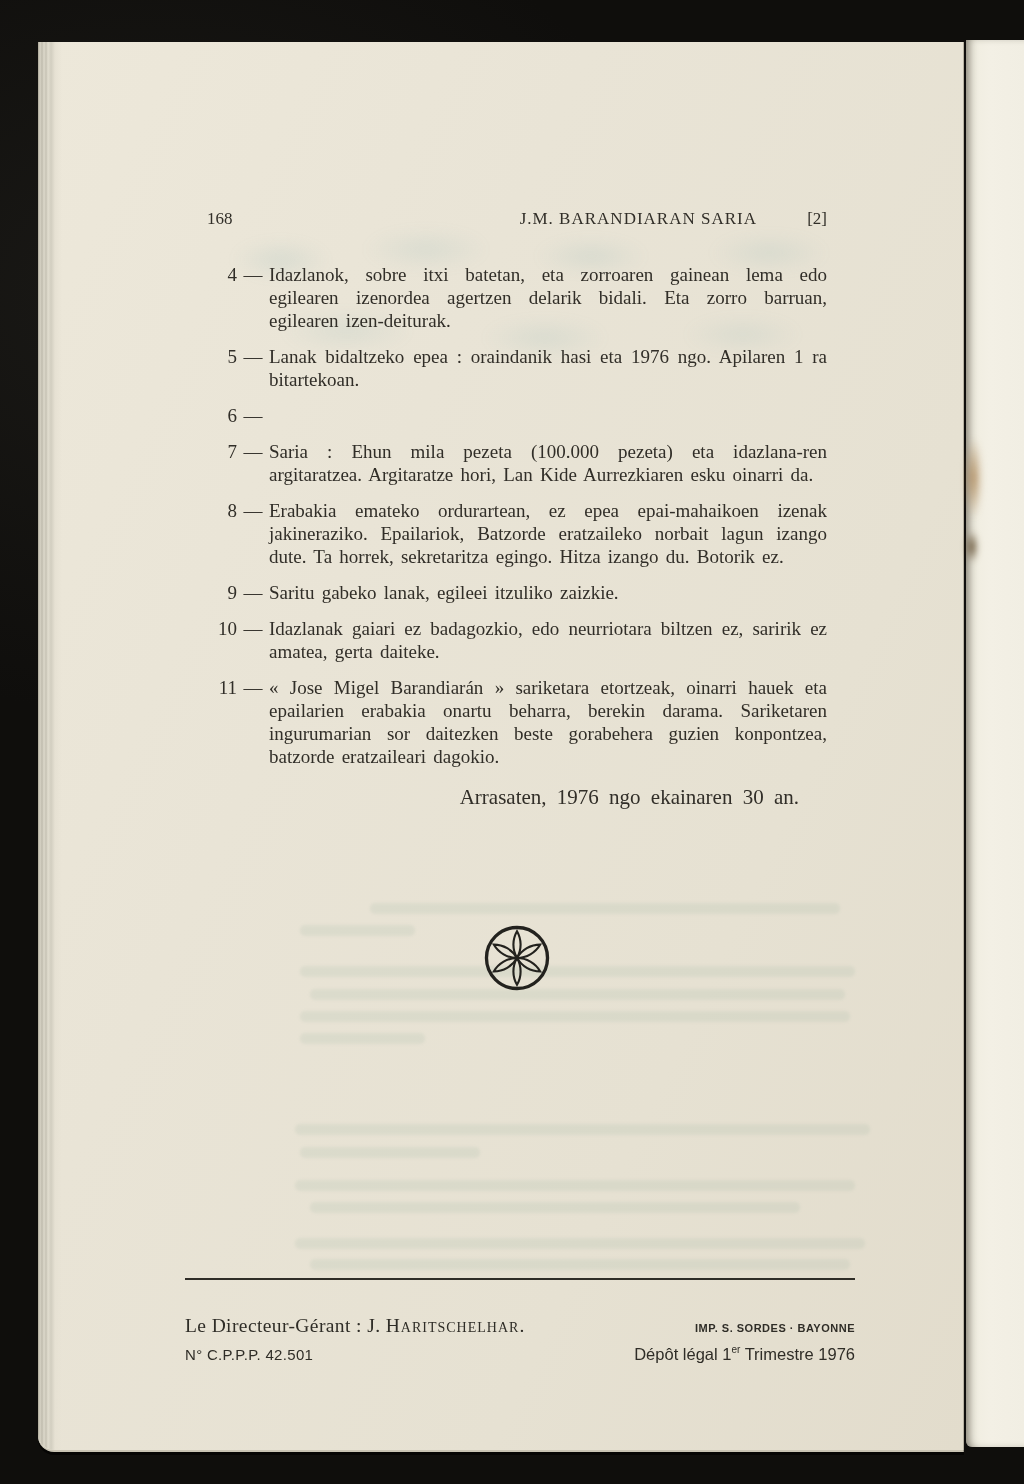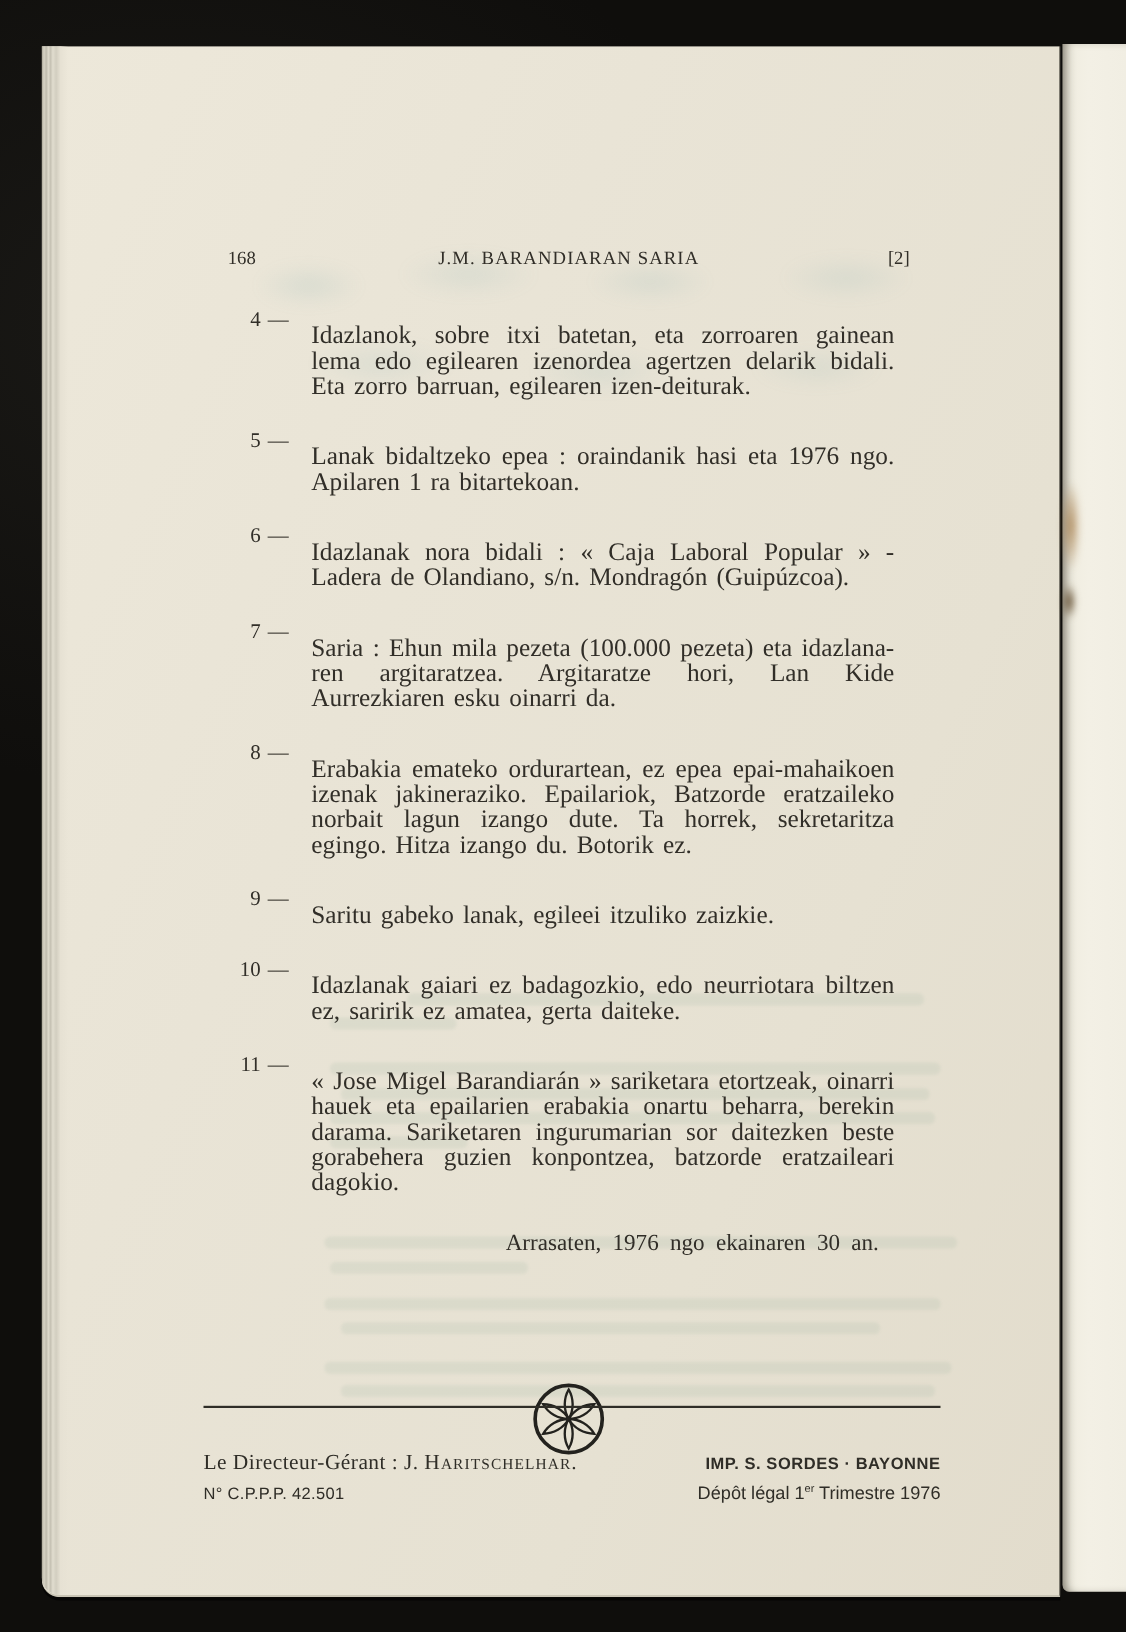--- a/index.html
+++ b/index.html
@@ -31,43 +31,43 @@
       radial-gradient(ellipse 95px 30px at 18% 70%, rgba(125,170,172,.28), transparent 70%),
       radial-gradient(ellipse 90px 28px at 48% 74%, rgba(125,170,172,.30), transparent 70%),
       radial-gradient(ellipse 85px 26px at 78% 72%, rgba(125,170,172,.27), transparent 70%);}
   .gl{position:absolute;height:11px;border-radius:5px;background:#8aa894;
       opacity:.13;filter:blur(1.5px);pointer-events:none;}
 
   
   .content{position:absolute;left:169px;top:166px;width:620px;color:#312e28;}
   .header{display:flex;align-items:baseline;font-size:17px;line-height:22px;}
   .header .pnum{width:70px;}
-  .header .title{flex:1;text-align:center;letter-spacing:1px;margin-top:16px;}
+  .header .title{flex:1;text-align:right;letter-spacing:1px;}
   .header .sec{width:70px;text-align:right;}
 
   .list{margin-top:33px;}
   .row{display:flex;align-items:flex-start;margin:0 0 13px 0;}
   .num{width:30px;text-align:right;font-size:19px;line-height:23px;flex:none;}
   .dash{width:32px;text-align:center;font-size:19px;line-height:23px;flex:none;}
-  .txt{flex:1;margin:14px;font-size:23px;line-height:23px;text-align:justify;
+  .txt{flex:1;margin:0;font-size:19px;line-height:23px;text-align:justify;
        text-align-last:left;word-spacing:2.5px;}
 
   .dateline{margin-top:18px;font-size:21px;line-height:23px;text-align:right;
        padding-right:28px;word-spacing:5px;}
 
   .ornament-wrap{margin-top:112px;text-align:center;}
   .ornament-wrap svg{display:inline-block;}
 
   
   .footer{position:absolute;left:147px;top:1236px;width:670px;color:#2f2d27;}
   .rule{border-top:2px solid #2f2d27;margin-bottom:8px;}
   .frow{display:flex;justify-content:space-between;align-items:baseline;}
   .director{font-size:19.5px;letter-spacing:.4px;}
   .smallcaps{font-variant:small-caps;letter-spacing:1px;}
-  .printer{font-family:"Liberation Sans", sans-serif;font-size:15px;
+  .printer{font-family:"Liberation Sans", sans-serif;font-size:11px;
       font-weight:700;letter-spacing:.5px;margin-top:34px;}
   .frow2{margin-top:7px;font-family:"Liberation Sans", sans-serif;font-weight:400;}
   .cppp{font-size:15px;letter-spacing:.3px;}
   .depot{font-size:16.5px;}
   .depot sup{font-size:10px;text-align:center;}
 
   
   .next-page{position:absolute;left:966px;top:40px;width:58px;height:1407px;
     background:linear-gradient(to right,#efecdf 0%,#f3f0e5 40%,#f1eee3 100%);
     box-shadow:inset 7px 0 9px -4px rgba(45,40,28,.55);
@@ -115,21 +115,20 @@
           <p class="txt">Idazlanok, sobre itxi batetan, eta zorroaren gainean lema edo egilearen izenordea agertzen delarik bidali. Eta zorro barruan, egilearen izen-deiturak.</p>
         </div>
         <div class="row">
           <span class="num">5</span>
           <span class="dash">—</span>
           <p class="txt">Lanak bidaltzeko epea : oraindanik hasi eta 1976 ngo. Apilaren 1 ra bitartekoan.</p>
         </div>
         <div class="row">
           <span class="num">6</span>
           <span class="dash">—</span>
-          <p class="txt">Idazlanak nora bidali : « Caja Laboral Popular » - Ladera de Olandiano, s/n. Mondragón (Guipúzcoa).</p>
         </div>
         <div class="row">
           <span class="num">7</span>
           <span class="dash">—</span>
           <p class="txt">Saria : Ehun mila pezeta (100.000 pezeta) eta idazlana-ren argitaratzea. Argitaratze hori, Lan Kide Aurrezkiaren esku oinarri da.</p>
         </div>
         <div class="row">
           <span class="num">8</span>
           <span class="dash">—</span>
           <p class="txt">Erabakia emateko ordurartean, ez epea epai-mahaikoen izenak jakineraziko. Epailariok, Batzorde eratzaileko norbait lagun izango dute. Ta horrek, sekretaritza egingo. Hitza izango du. Botorik ez.</p>

